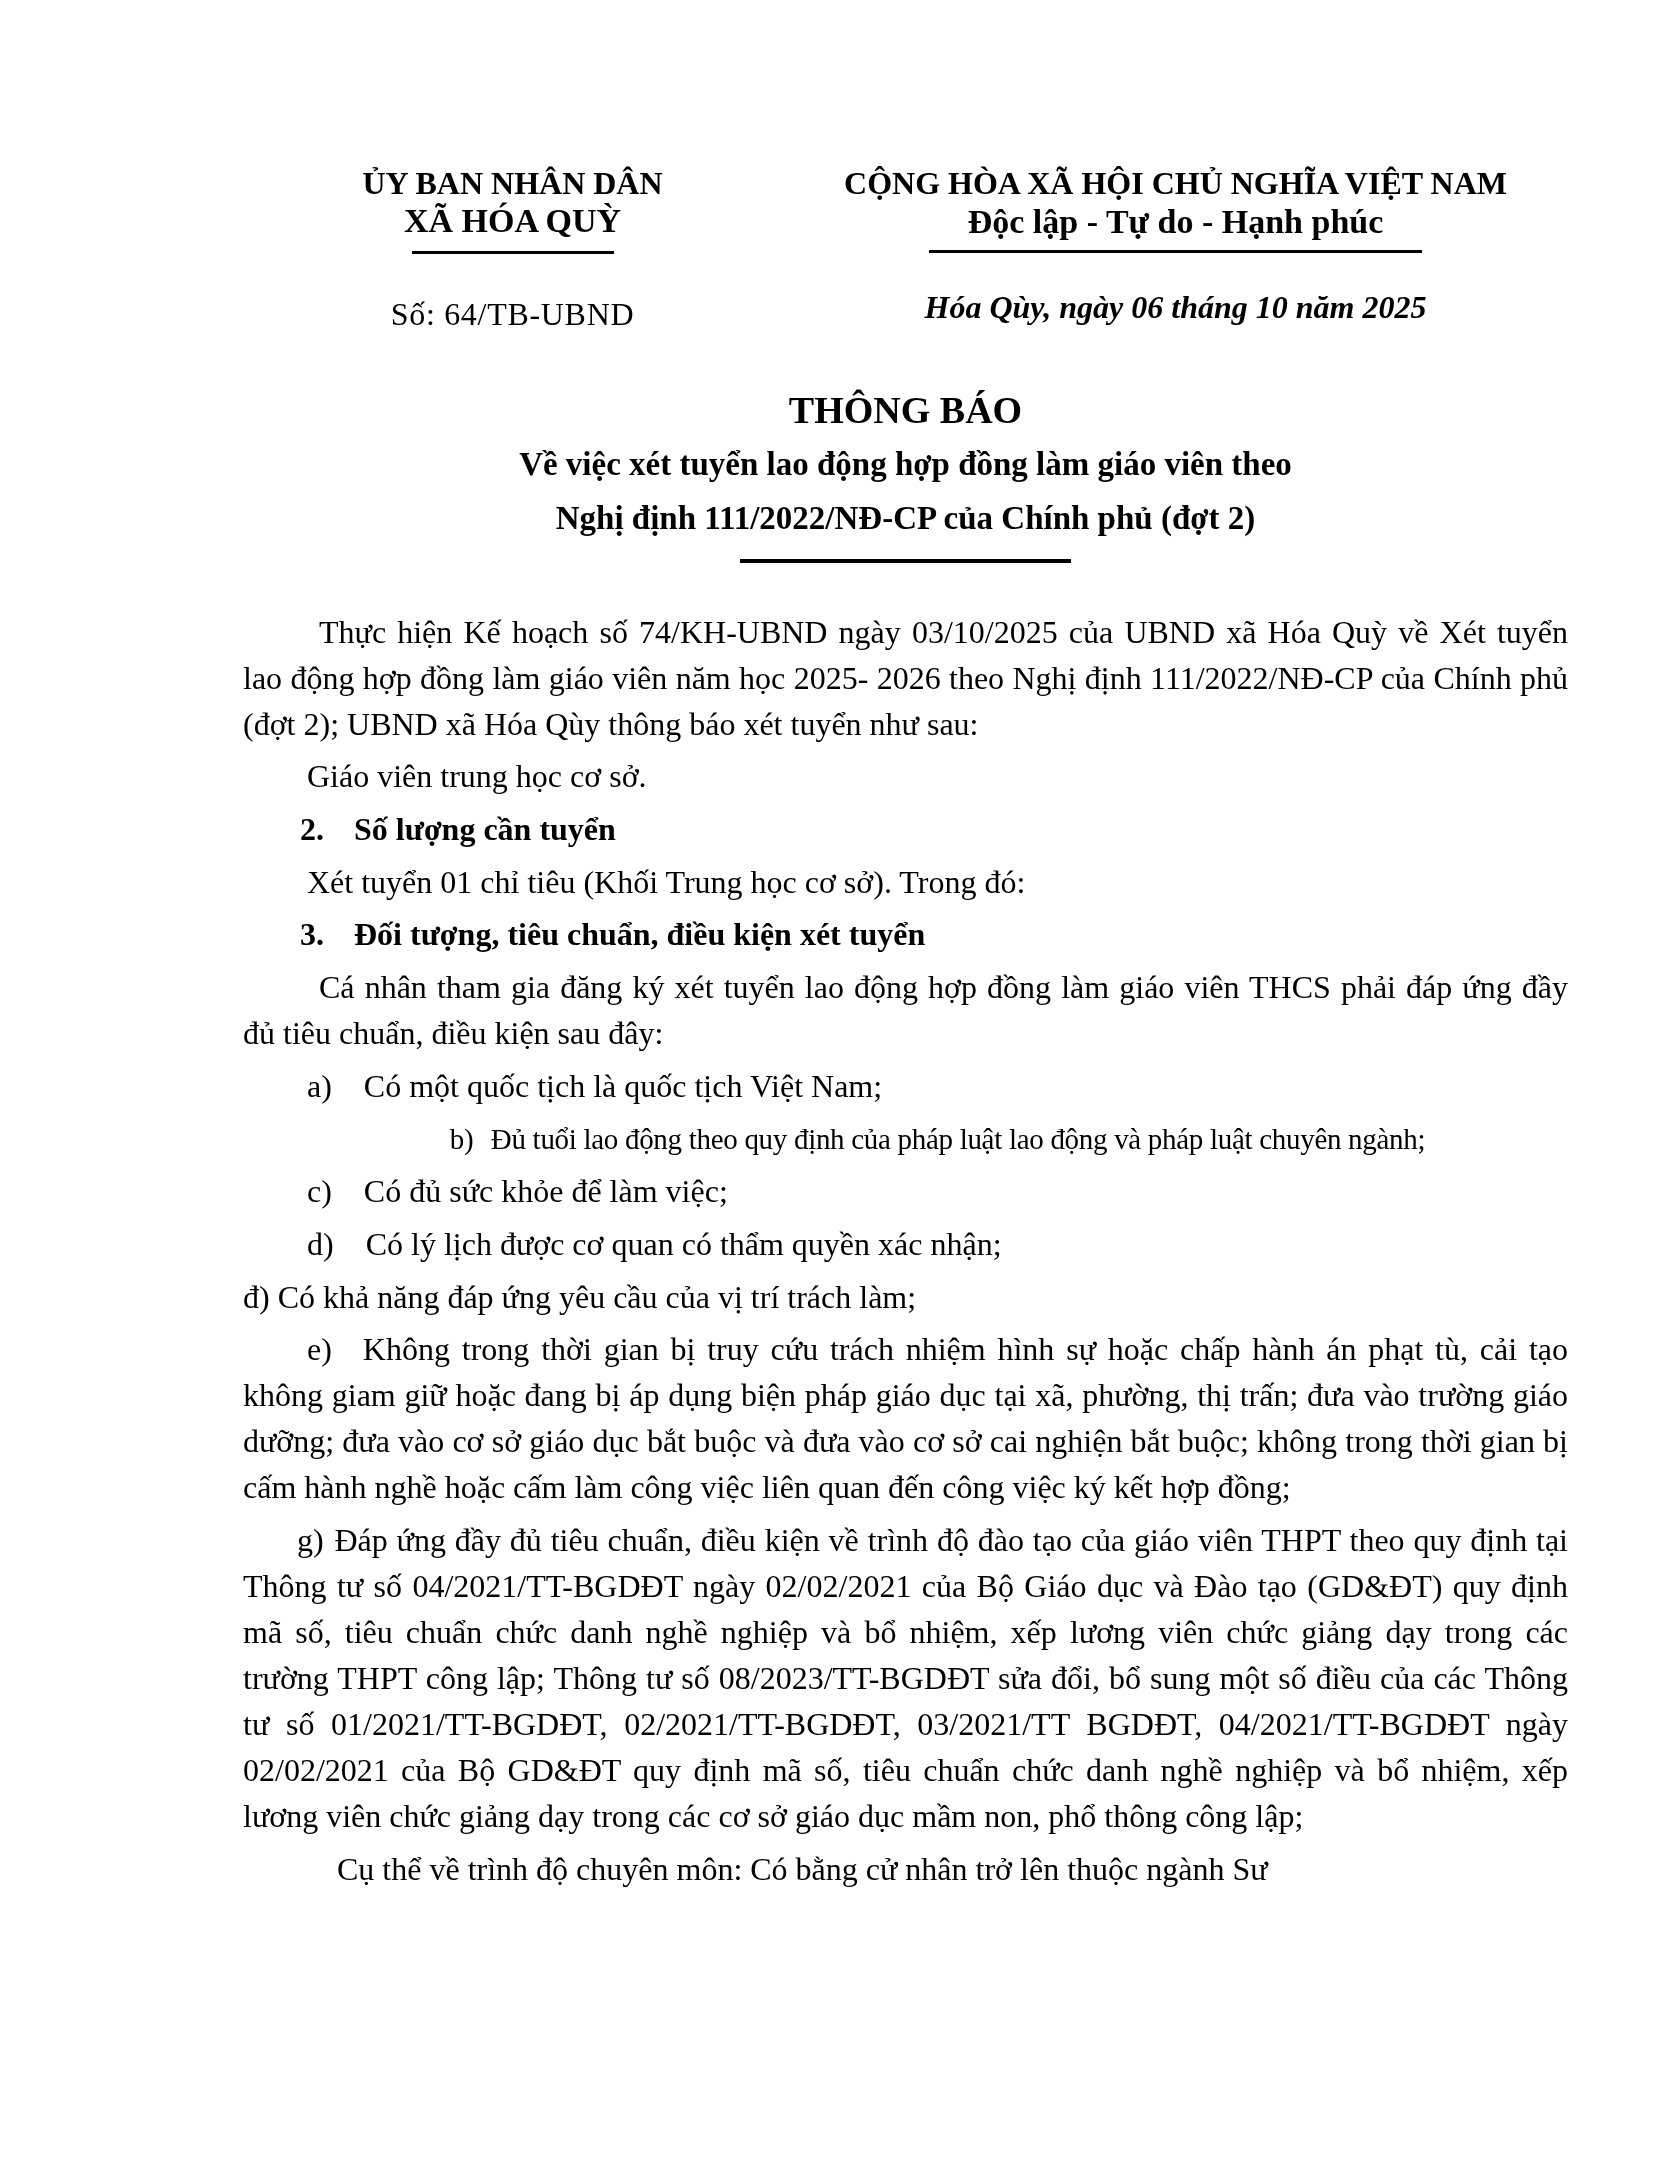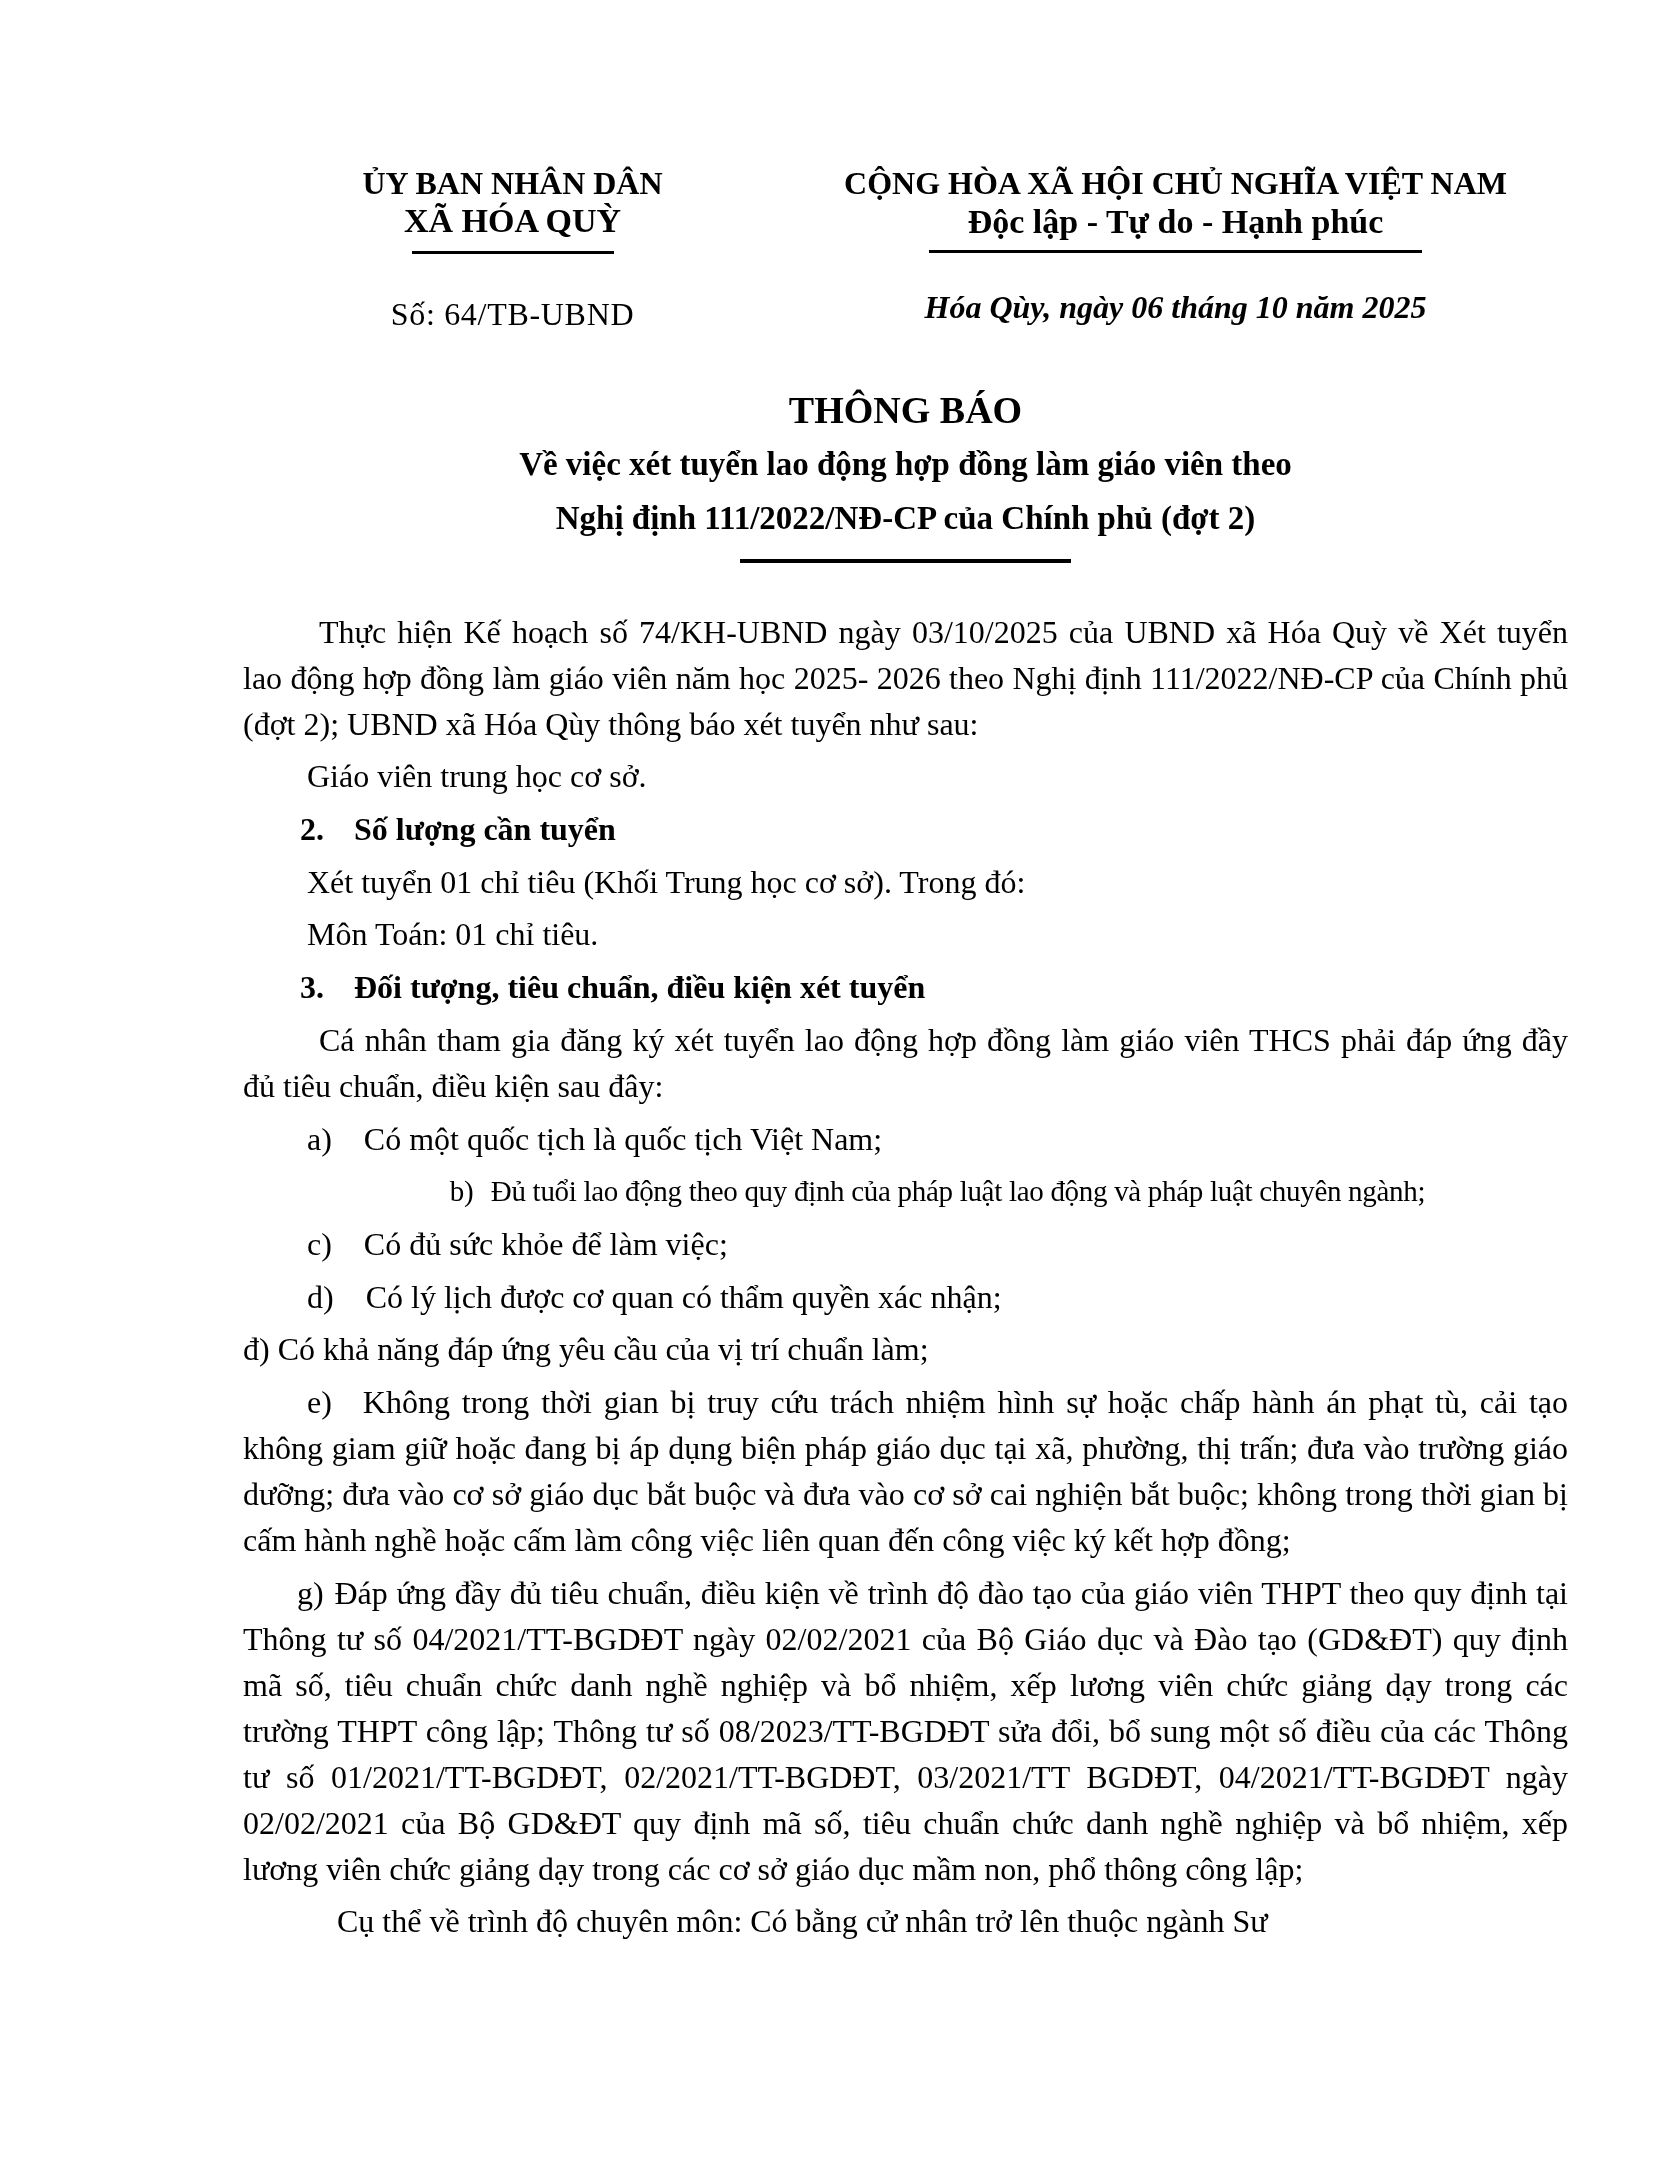--- a/index.html
+++ b/index.html
@@ -81,34 +81,33 @@
   </div>
 
   <div class="content">
 
     <p class="p-indent">Thực hiện Kế hoạch số 74/KH-UBND ngày 03/10/2025 của UBND xã Hóa Quỳ về Xét tuyển lao động hợp đồng làm giáo viên năm học 2025- 2026 theo Nghị định 111/2022/NĐ-CP của Chính phủ (đợt 2); UBND xã Hóa Qùy thông báo xét tuyển như sau:</p>
 
     <p class="plain">Giáo viên trung học cơ sở.</p>
 
     <p class="heading"><span class="num">2.</span><span>Số lượng cần tuyển</span></p>
     <p class="plain">Xét tuyển 01 chỉ tiêu (Khối Trung học cơ sở). Trong đó:</p>
-    <p class="plain">Môn Toán: 01 chỉ tiêu.</p>
 
     <p class="heading"><span class="num">3.</span><span>Đối tượng, tiêu chuẩn, điều kiện xét tuyển</span></p>
     <p class="p-indent">Cá nhân tham gia đăng ký xét tuyển lao động hợp đồng làm giáo viên THCS phải đáp ứng đầy đủ tiêu chuẩn, điều kiện sau đây:</p>
 
     <p class="item"><span class="label">a)</span><span>Có một quốc tịch là quốc tịch Việt Nam;</span></p>
 
     <p class="item-b"><span class="label">b)</span><span>Đủ tuổi lao động theo quy định của pháp luật lao động và pháp luật chuyên ngành;</span></p>
 
     <p class="item"><span class="label">c)</span><span>Có đủ sức khỏe để làm việc;</span></p>
 
     <p class="item"><span class="label">d)</span><span>Có lý lịch được cơ quan có thẩm quyền xác nhận;</span></p>
 
-    <p class="item-dd"><span class="label">đ)</span><span>Có khả năng đáp ứng yêu cầu của vị trí chuẩn làm;</span></p>
+    <p class="item-dd"><span class="label">đ)</span><span>Có khả năng đáp ứng yêu cầu của vị trí trách làm;</span></p>
 
     <p class="para-e"><span class="label">e)</span><span>Không trong thời gian bị truy cứu trách nhiệm hình sự hoặc chấp hành án phạt tù, cải tạo không giam giữ hoặc đang bị áp dụng biện pháp giáo dục tại xã, phường, thị trấn; đưa vào trường giáo dưỡng; đưa vào cơ sở giáo dục bắt buộc và đưa vào cơ sở cai nghiện bắt buộc; không trong thời gian bị cấm hành nghề hoặc cấm làm công việc liên quan đến công việc ký kết hợp đồng;</span></p>
 
     <p class="para-g"><span class="label">g)</span><span>Đáp ứng đầy đủ tiêu chuẩn, điều kiện về trình độ đào tạo của giáo viên THPT theo quy định tại Thông tư số 04/2021/TT-BGDĐT ngày 02/02/2021 của Bộ Giáo dục và Đào tạo (GD&amp;ĐT) quy định mã số, tiêu chuẩn chức danh nghề nghiệp và bổ nhiệm, xếp lương viên chức giảng dạy trong các trường THPT công lập; Thông tư số 08/2023/TT-BGDĐT sửa đổi, bổ sung một số điều của các Thông tư số 01/2021/TT-BGDĐT, 02/2021/TT-BGDĐT, 03/2021/TT BGDĐT, 04/2021/TT-BGDĐT ngày 02/02/2021 của Bộ GD&amp;ĐT quy định mã số, tiêu chuẩn chức danh nghề nghiệp và bổ nhiệm, xếp lương viên chức giảng dạy trong các cơ sở giáo dục mầm non, phổ thông công lập;</span></p>
 
     <p class="closing">Cụ thể về trình độ chuyên môn: Có bằng cử nhân trở lên thuộc ngành Sư</p>
 
   </div>
 </div>
 

